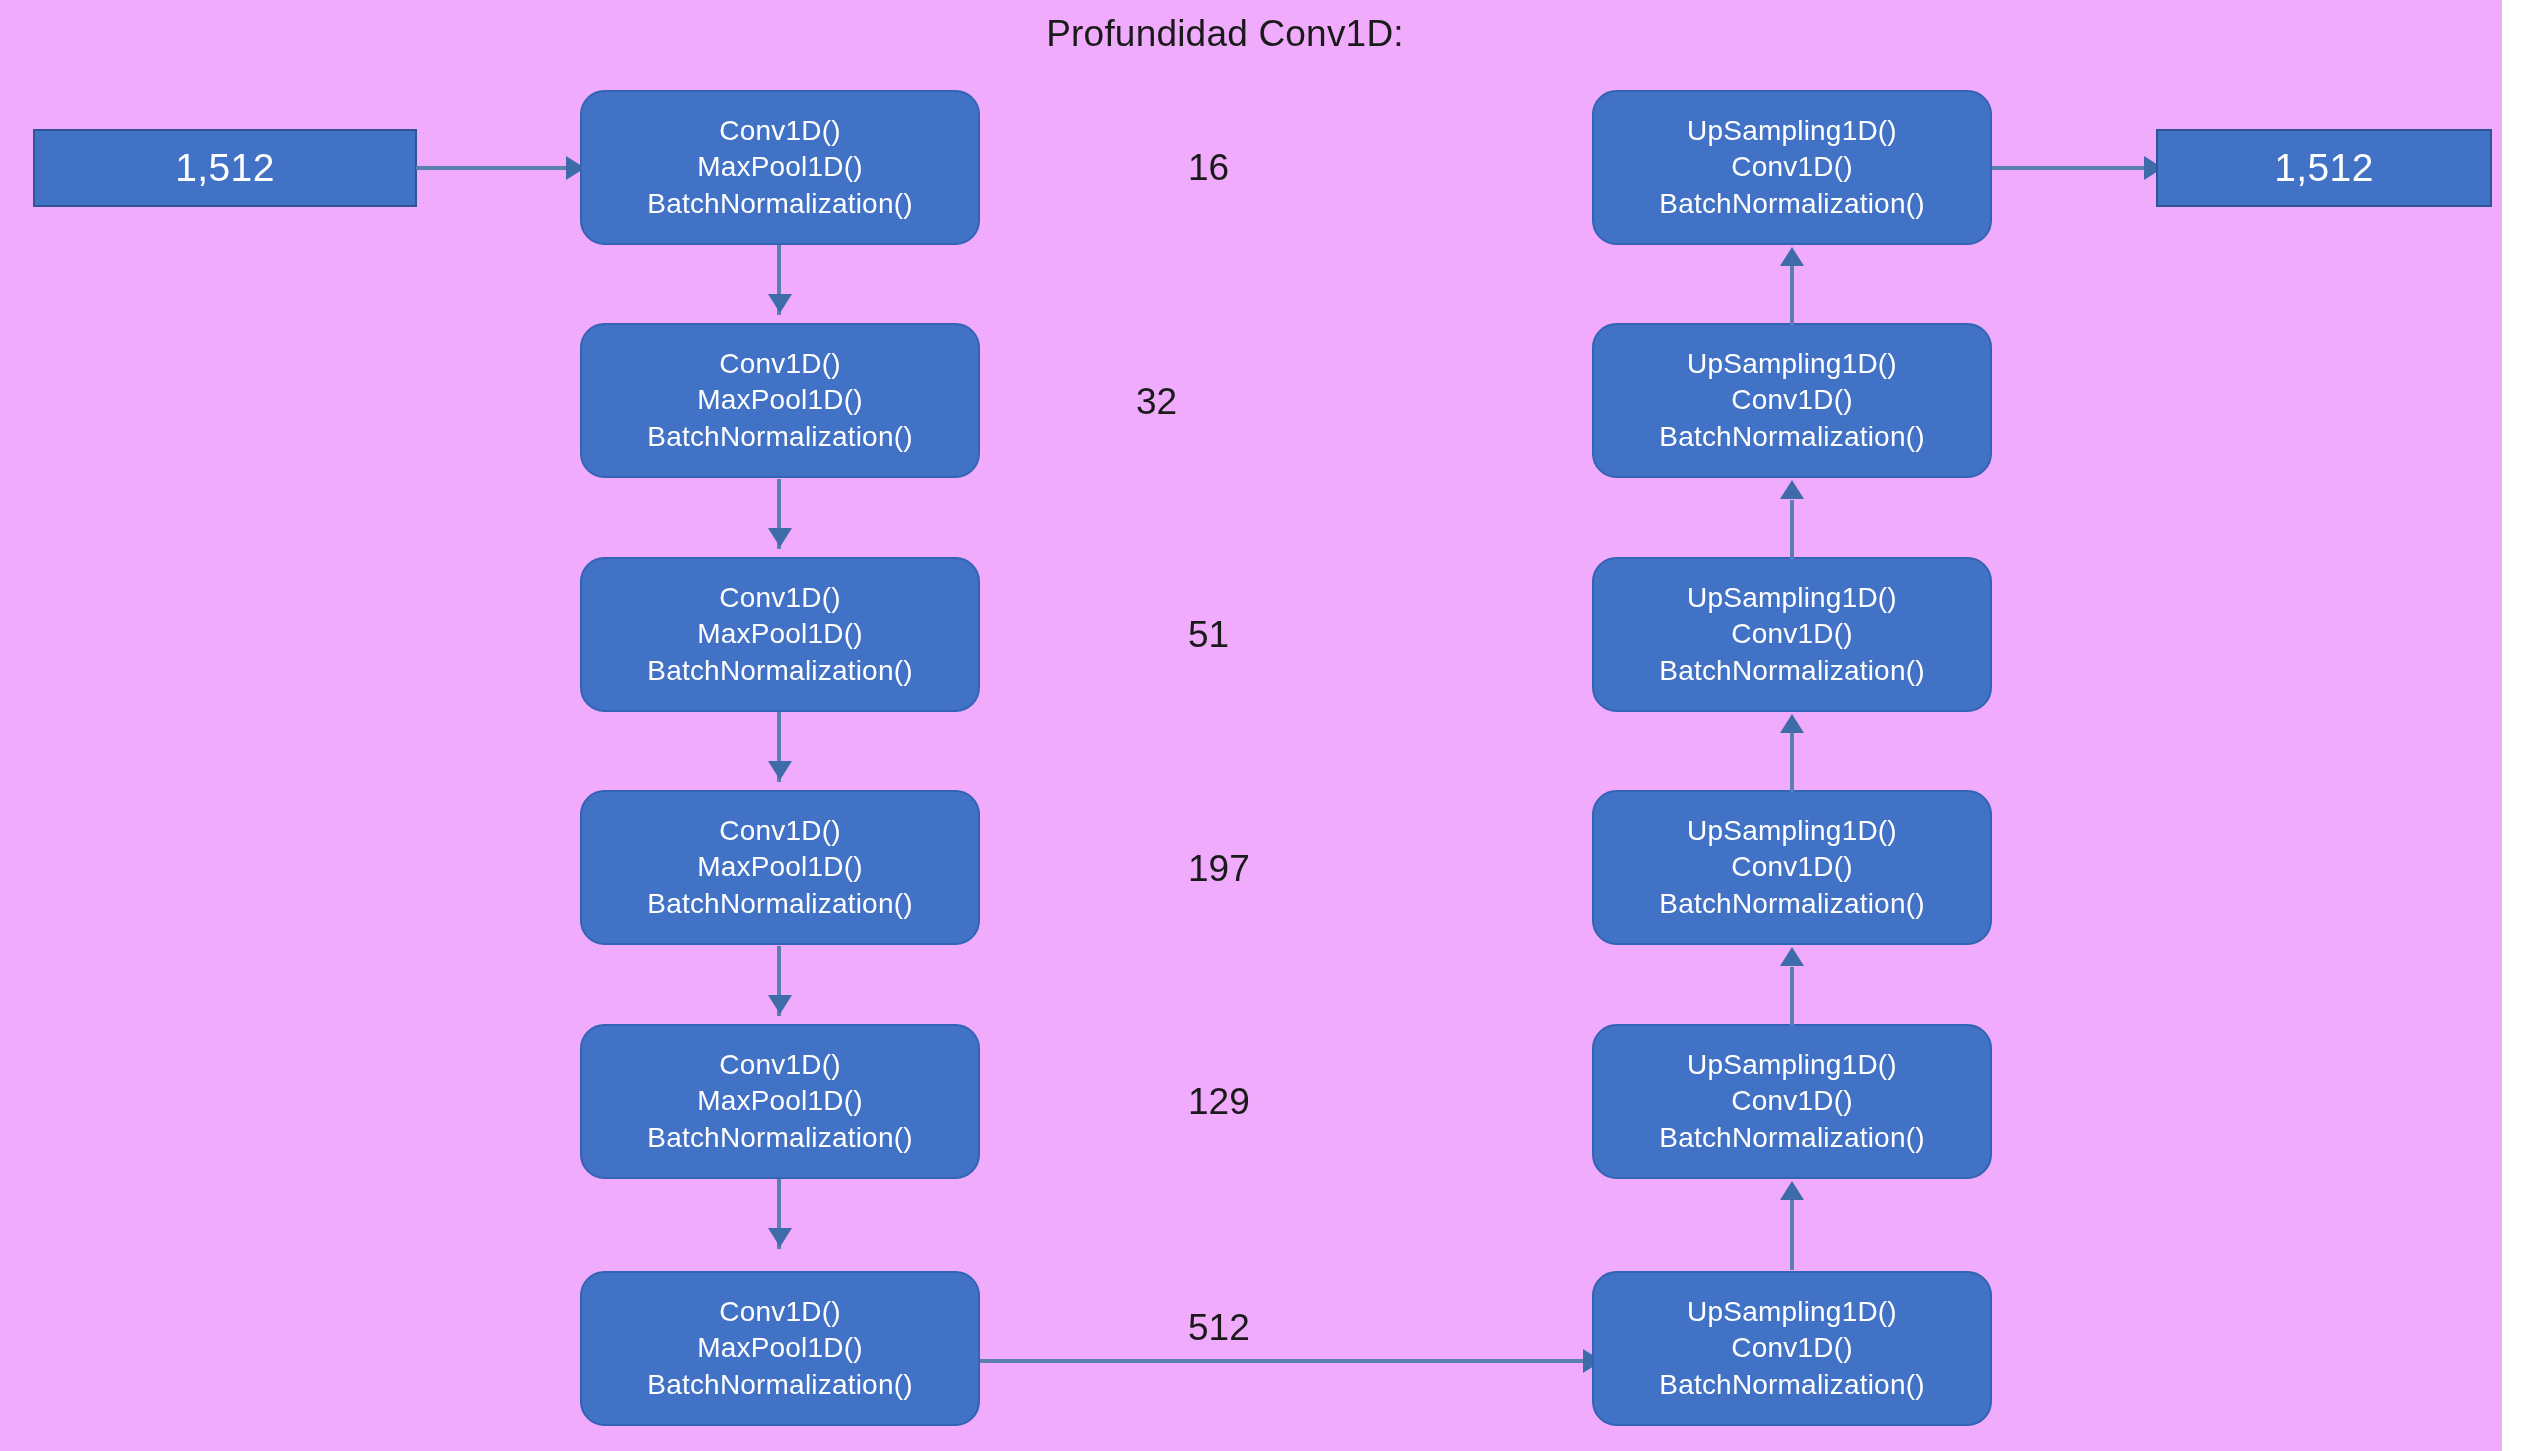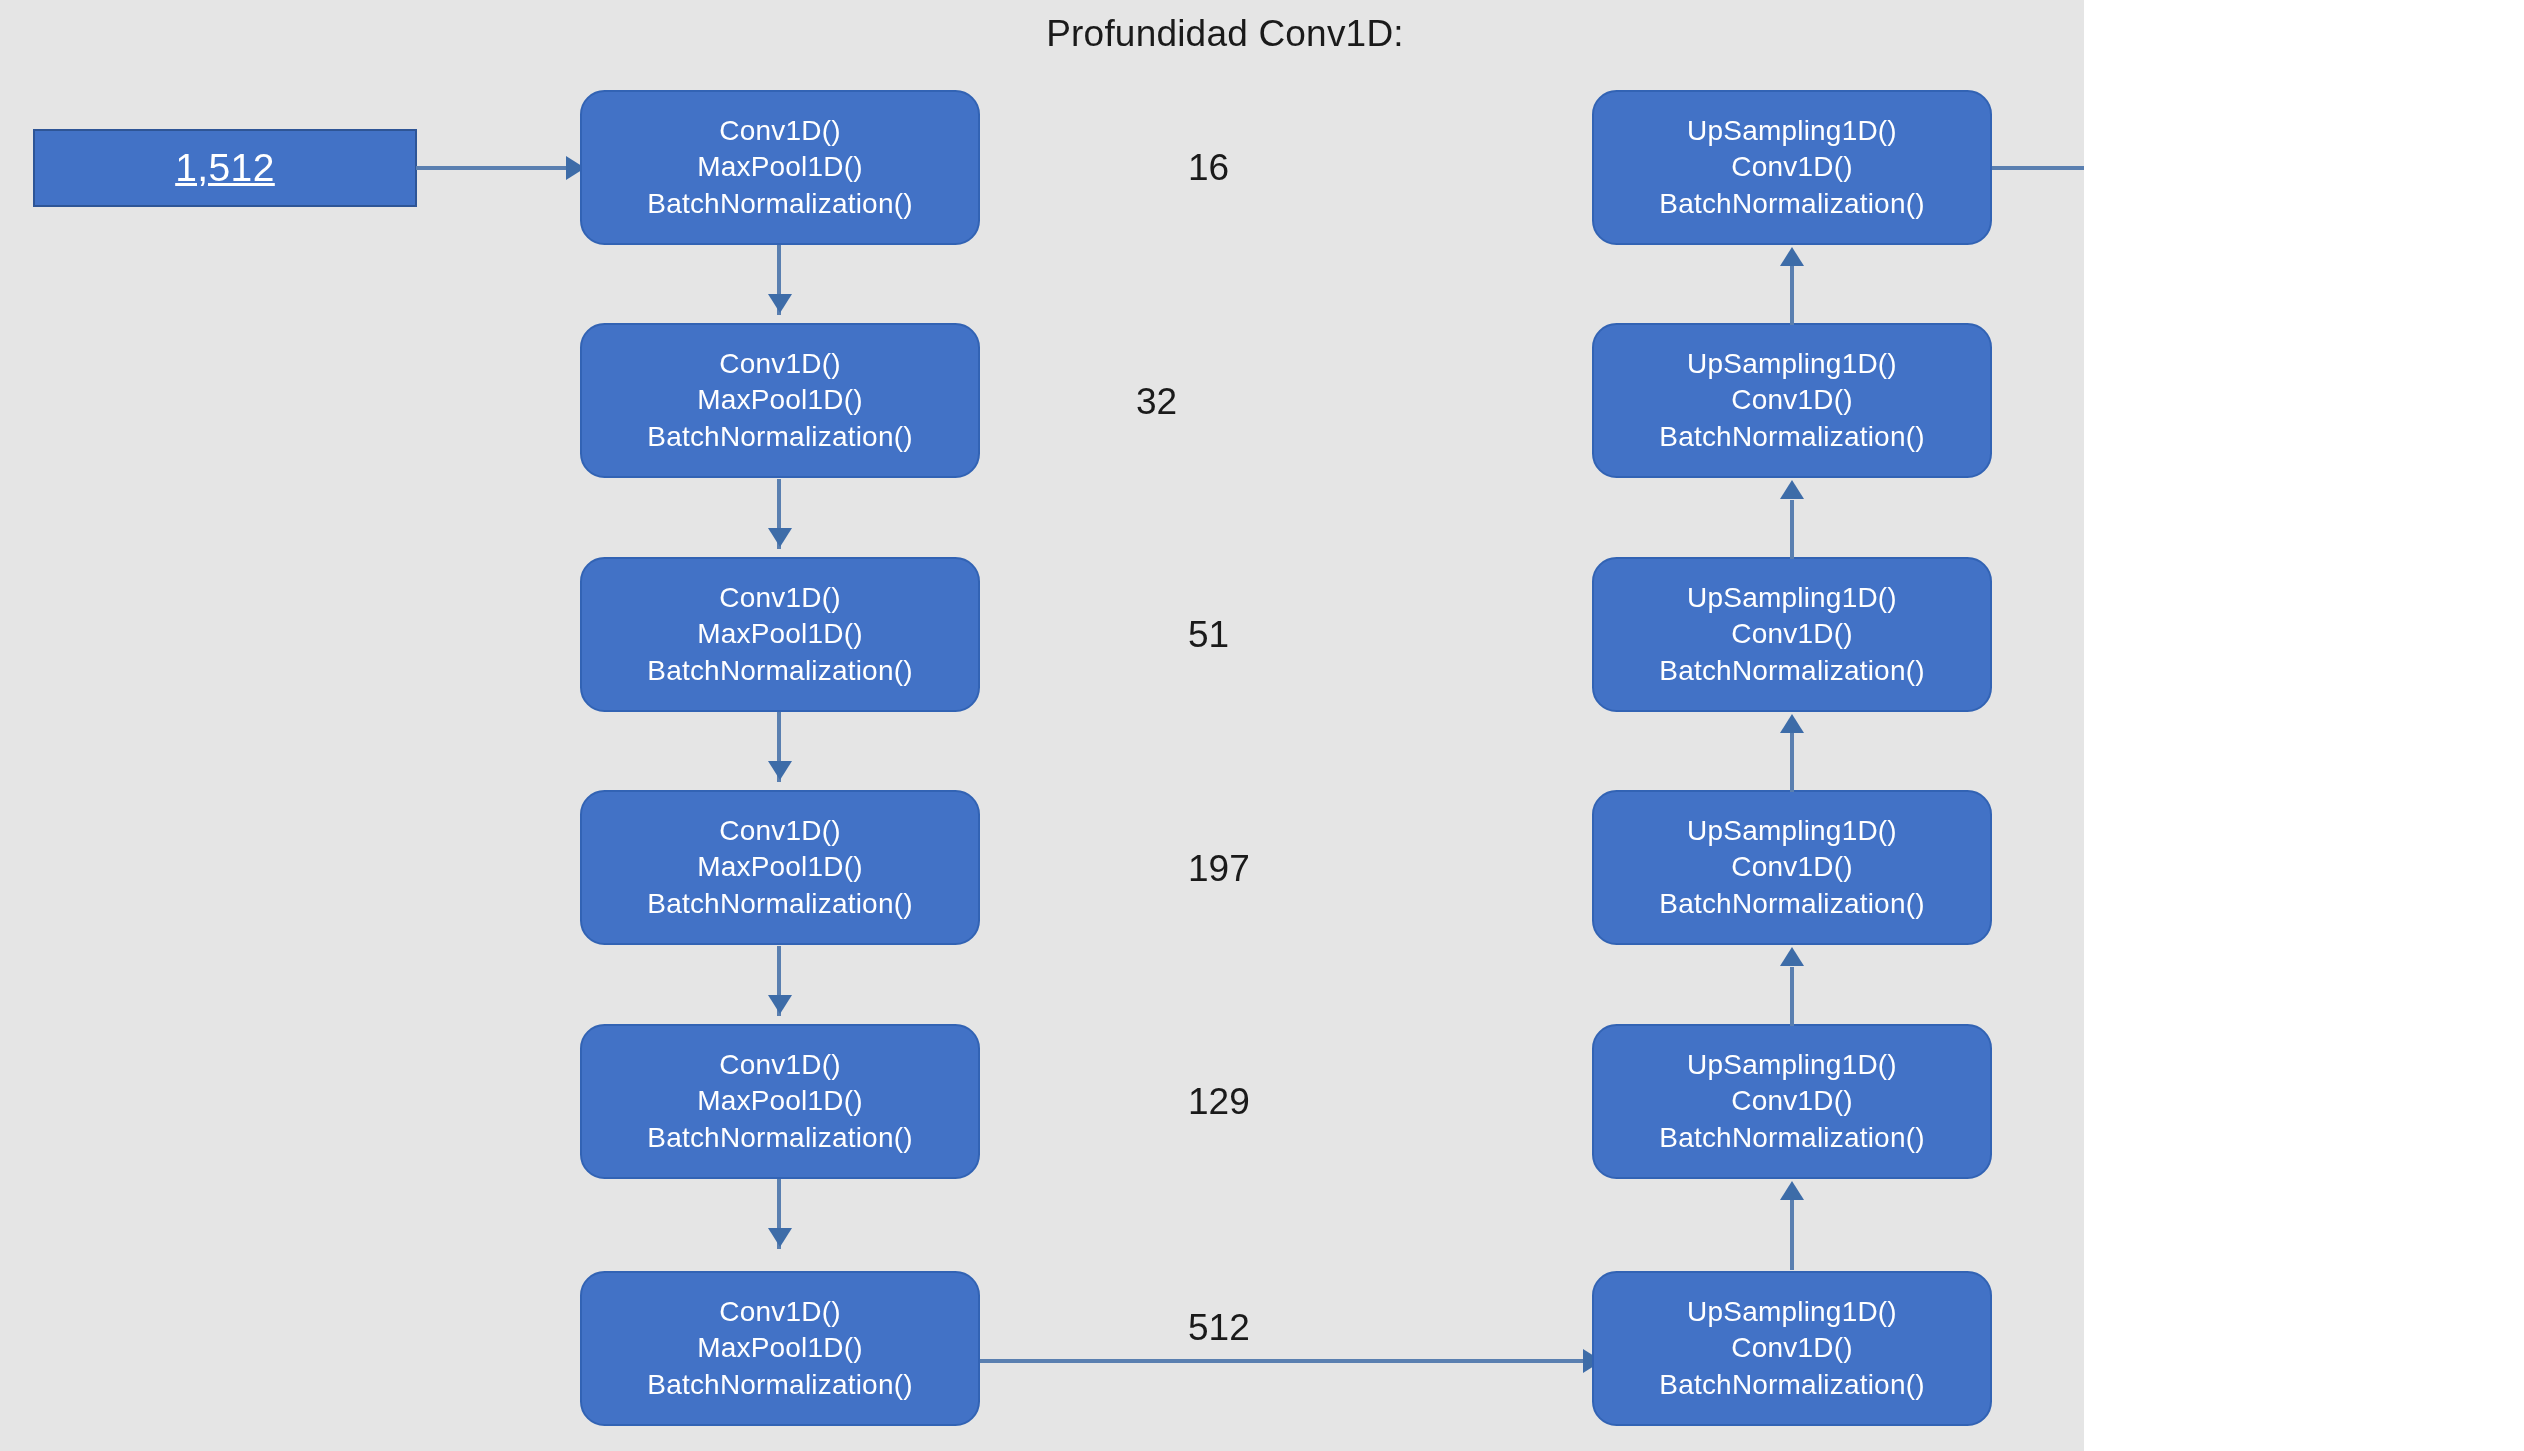--- a/index.html
+++ b/index.html
@@ -5,23 +5,23 @@
   html, body {
     margin: 0;
     padding: 0;
     background: #ffffff;
   }
   body {
     font-family: "Liberation Sans", sans-serif;
   }
   #canvas {
     position: relative;
-    width: 2084px;
+    width: 2502px;
     height: 1451px;
-    background: #e5e5e5;
+    background: #f0abfc;
     overflow: hidden;
   }
 
   
   .diagram-title {
     position: absolute;
     left: 939px;
     top: 13px;
     width: 572px;
     text-align: center;
@@ -36,21 +36,20 @@
     position: absolute;
     box-sizing: border-box;
     background: #4272C6;
     border: 2.4px solid #2E5596;
     color: #ffffff;
     font-size: 39px;
     display: flex;
     align-items: center;
     justify-content: center;
     letter-spacing: 0.4px;
-    text-decoration: underline;
   }
 
   
   .layer-block {
     position: absolute;
     box-sizing: border-box;
     background: #4272C6;
     border: 2.4px solid #3263B4;
     border-radius: 24.5px;
     color: #ffffff;

